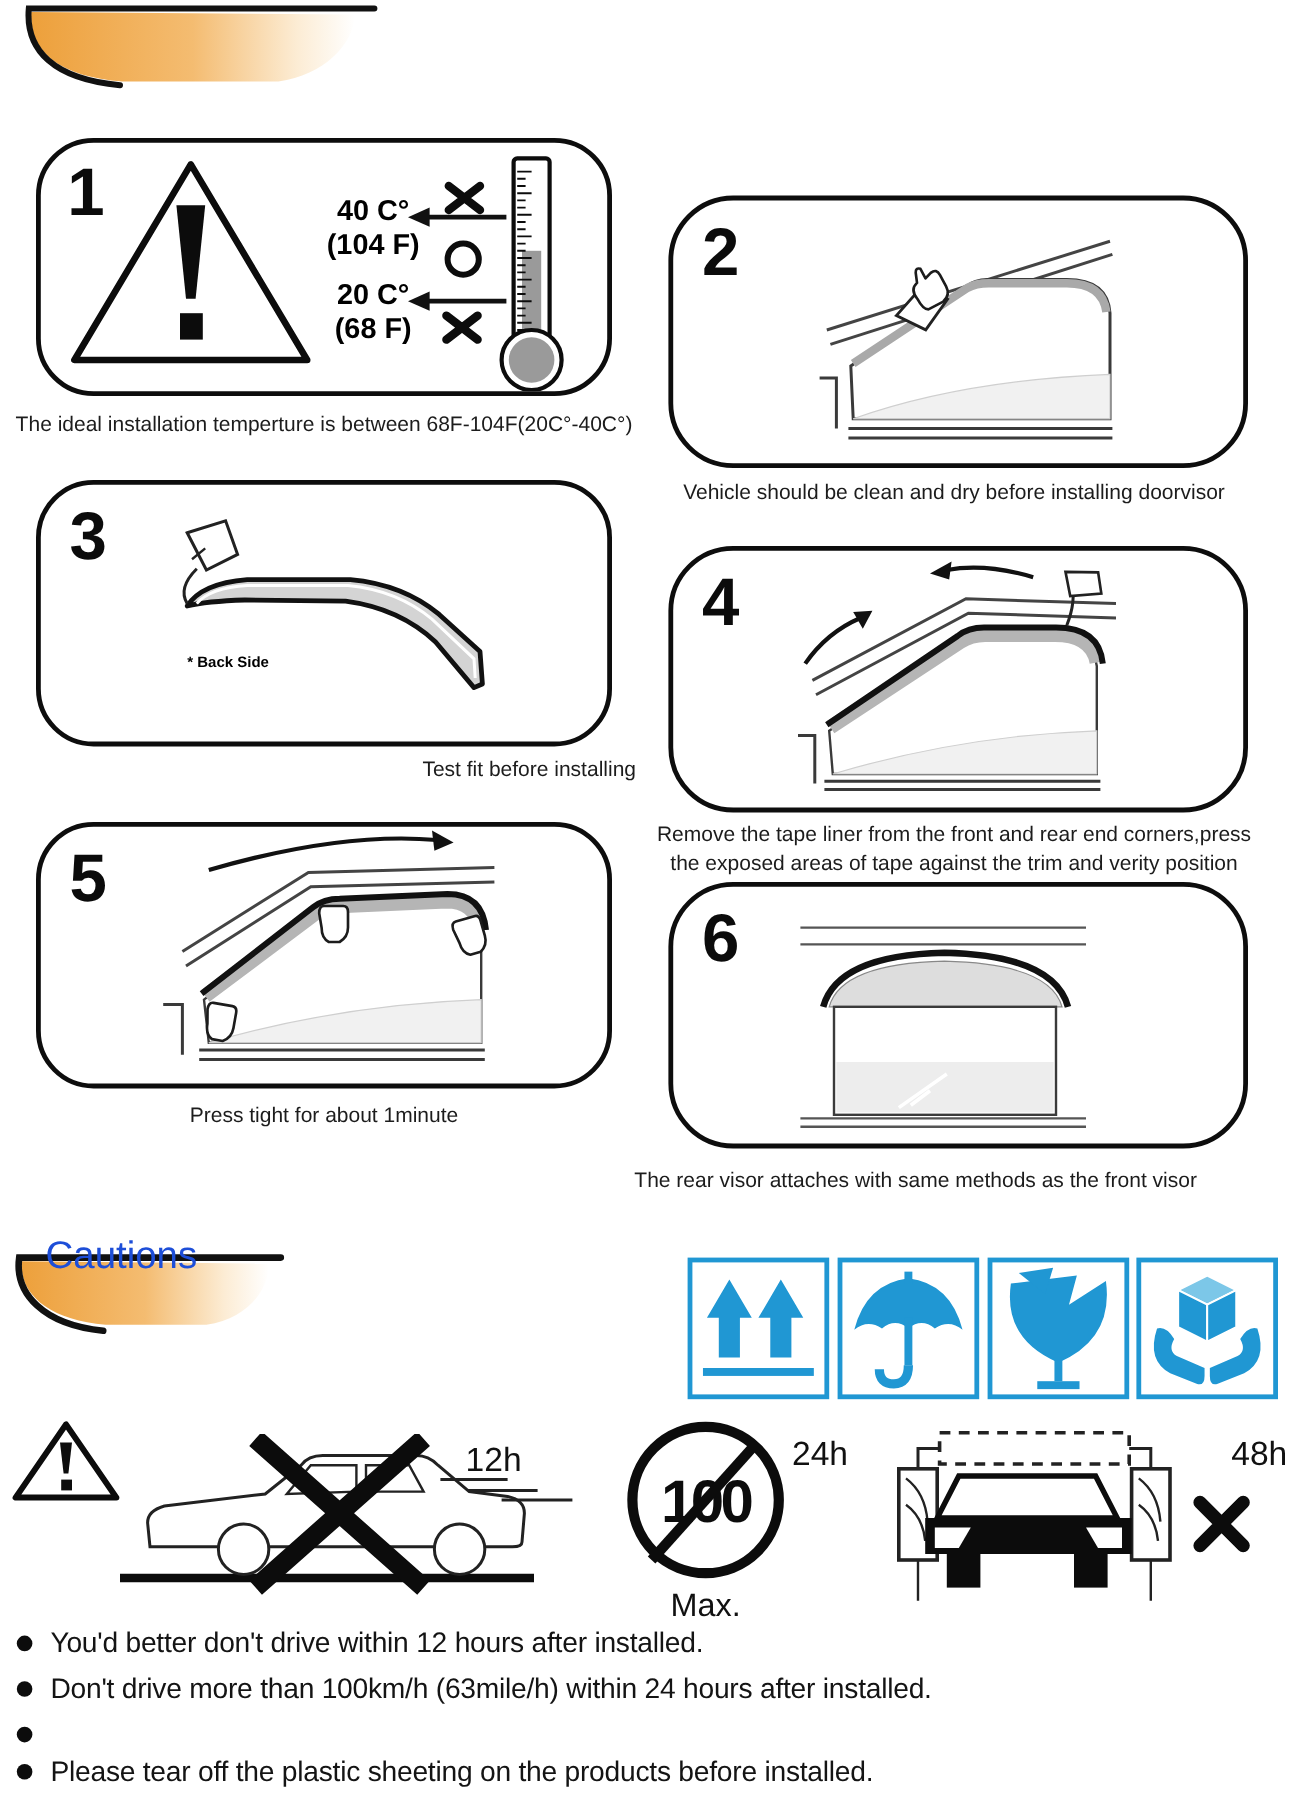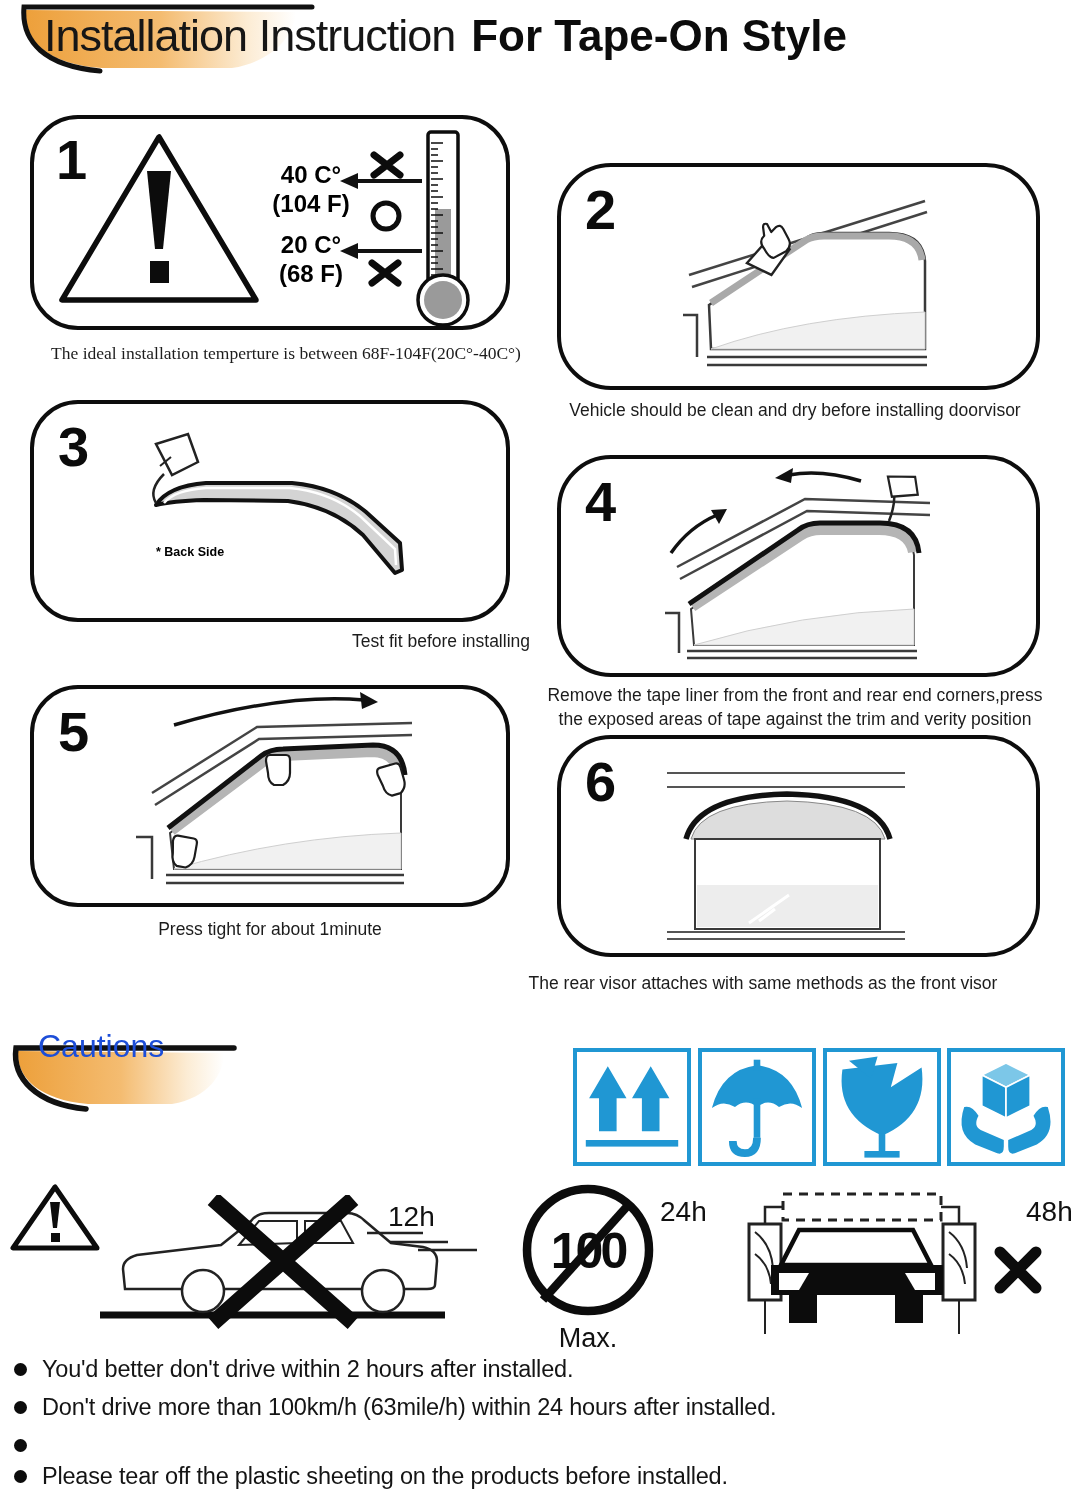--- a/index.html
+++ b/index.html
@@ -34,23 +34,20 @@
       <linearGradient id="og1" x1="0" y1="0" x2="1" y2="0">
         <stop offset="0" stop-color="#eda03b"></stop>
           <stop offset="0.5" stop-color="#f4bc71"></stop>
         <stop offset="0.82" stop-color="#fcecd4"></stop>
           <stop offset="1" stop-color="#ffffff"></stop>
       </linearGradient>
     </defs>
     <path d="M26,10 C24,42 48,64 102,68 L232,68 C270,62 294,38 296,12 Z" fill="url(#og1)"></path>
     <path d="M312,7 L24,7 C21,42 45,66 100,71" fill="none" stroke="#111" stroke-width="5" stroke-linecap="round"></path>
   </svg>
-  <div class="title-wrap">
-    <span class="title-reg">Installation Instruction</span><span class="title-bold">For Tape-On Style</span>
-  </div>
 
   <div class="panel" style="left:30px;top:115px;width:472px;height:207px;">
     <svg class="step-svg" viewBox="0 0 472 207">
       <text class="num" x="22" y="60">1</text>
       <path d="M125,18 L28,181 L222,181 Z" fill="#fff" stroke="#0c0c0c" stroke-width="5.5" stroke-linejoin="round"></path>
       <path d="M113,52 L137,52 L129,130 L121,130 Z" fill="#0c0c0c"></path>
       <rect x="116" y="142" width="19" height="22" fill="#0c0c0c"></rect>
       <text x="277" y="64" font-size="24" font-weight="bold" text-anchor="middle">40 C°</text>
       <text x="277" y="93" font-size="24" font-weight="bold" text-anchor="middle">(104 F)</text>
       <line x1="388" y1="62" x2="320" y2="62" stroke="#111" stroke-width="4"></line>
@@ -64,21 +61,21 @@
       <path d="M338,144 L364,164 M364,144 L338,164" stroke="#0c0c0c" stroke-width="7" stroke-linecap="round"></path>
       <g>
         <rect x="394" y="13" width="30" height="160" rx="3" fill="#fff" stroke="#0c0c0c" stroke-width="3.5"></rect>
         <rect x="401" y="90" width="16" height="82" fill="#9a9a9a"></rect>
         <circle cx="409" cy="181" r="25" fill="#fff" stroke="#0c0c0c" stroke-width="3.5"></circle>
         <circle cx="409" cy="181" r="19" fill="#9a9a9a"></circle>
         <path stroke="#0c0c0c" stroke-width="1.6" d="M397,24 h12 M397,30 h7 M397,36 h7 M397,42 h12 M397,48 h7 M397,54 h7 M397,60 h12 M397,66 h7 M397,72 h7 M397,78 h12 M397,84 h7 M397,90 h7 M397,96 h12 M397,102 h7 M397,108 h7 M397,114 h12 M397,120 h7 M397,126 h7 M397,132 h12 M397,138 h7 M397,144 h7 M397,150 h12 M397,156 h7"></path>
       </g>
     </svg>
   </div>
-  <div class="caption" style="left:26px;top:342px;width:520px;font-family:Liberation Serif, serif;">The ideal installation temperture is between 68F-104F(20C°-40C°)</div>
+  <div class="caption" style="left:10px;top:342px;width:520px;">The ideal installation temperture is between 68F-104F(20C°-40C°)</div>
 
   <div class="panel" style="left:557px;top:163px;width:475px;height:219px;border-radius:54px;">
     <svg class="step-svg" viewBox="0 0 475 219">
       <text class="num" x="24" y="62">2</text>
       <g>
         <path d="M128,108 L364,34" stroke="#444" stroke-width="2.5" fill="none"></path>
         <path d="M131,120 L366,45" stroke="#444" stroke-width="2.5" fill="none"></path>
         <path d="M148,138 L244,72 Q251,66 262,66 L328,66 Q362,66 364,94 L364,182 L150,182 Z" fill="#fff" stroke="#3a3a3a" stroke-width="2.5"></path>
         <path d="M150,136 L245,73 Q252,69 263,69 L328,69 Q358,69 361,93" fill="none" stroke="#a9a9a9" stroke-width="7"></path>
         <path d="M150,182 Q240,150 364,145 L364,182 Z" fill="#f1f1f1" stroke="#cfcfcf" stroke-width="1"></path>
@@ -260,21 +257,21 @@
     <rect x="160" y="113" width="28" height="28" fill="#0c0c0c"></rect>
   </svg>
   <div class="hour-label" style="left:1026px;top:1196px;">48h</div>
   <svg class="abs" style="left:992px;top:1244px;" width="52" height="52" viewBox="0 0 52 52">
     <path d="M8,8 L44,44 M44,8 L8,44" stroke="#0c0c0c" stroke-width="11" stroke-linecap="round"></path>
   </svg>
 
   <div class="bullets">
     <div class="bullet-row">
       <div class="bullet-dot"></div>
-      <div class="bullet-text">You'd better don't drive within 2 hours after installed.</div>
+      <div class="bullet-text">You'd better don't drive within 12 hours after installed.</div>
     </div>
     <div class="bullet-row">
       <div class="bullet-dot"></div>
       <div class="bullet-text">Don't drive more than 100km/h (63mile/h) within 24 hours after installed.</div>
     </div>
     <div class="bullet-row">
       <div class="bullet-dot"></div>
     </div>
     <div class="bullet-row">
       <div class="bullet-dot"></div>

